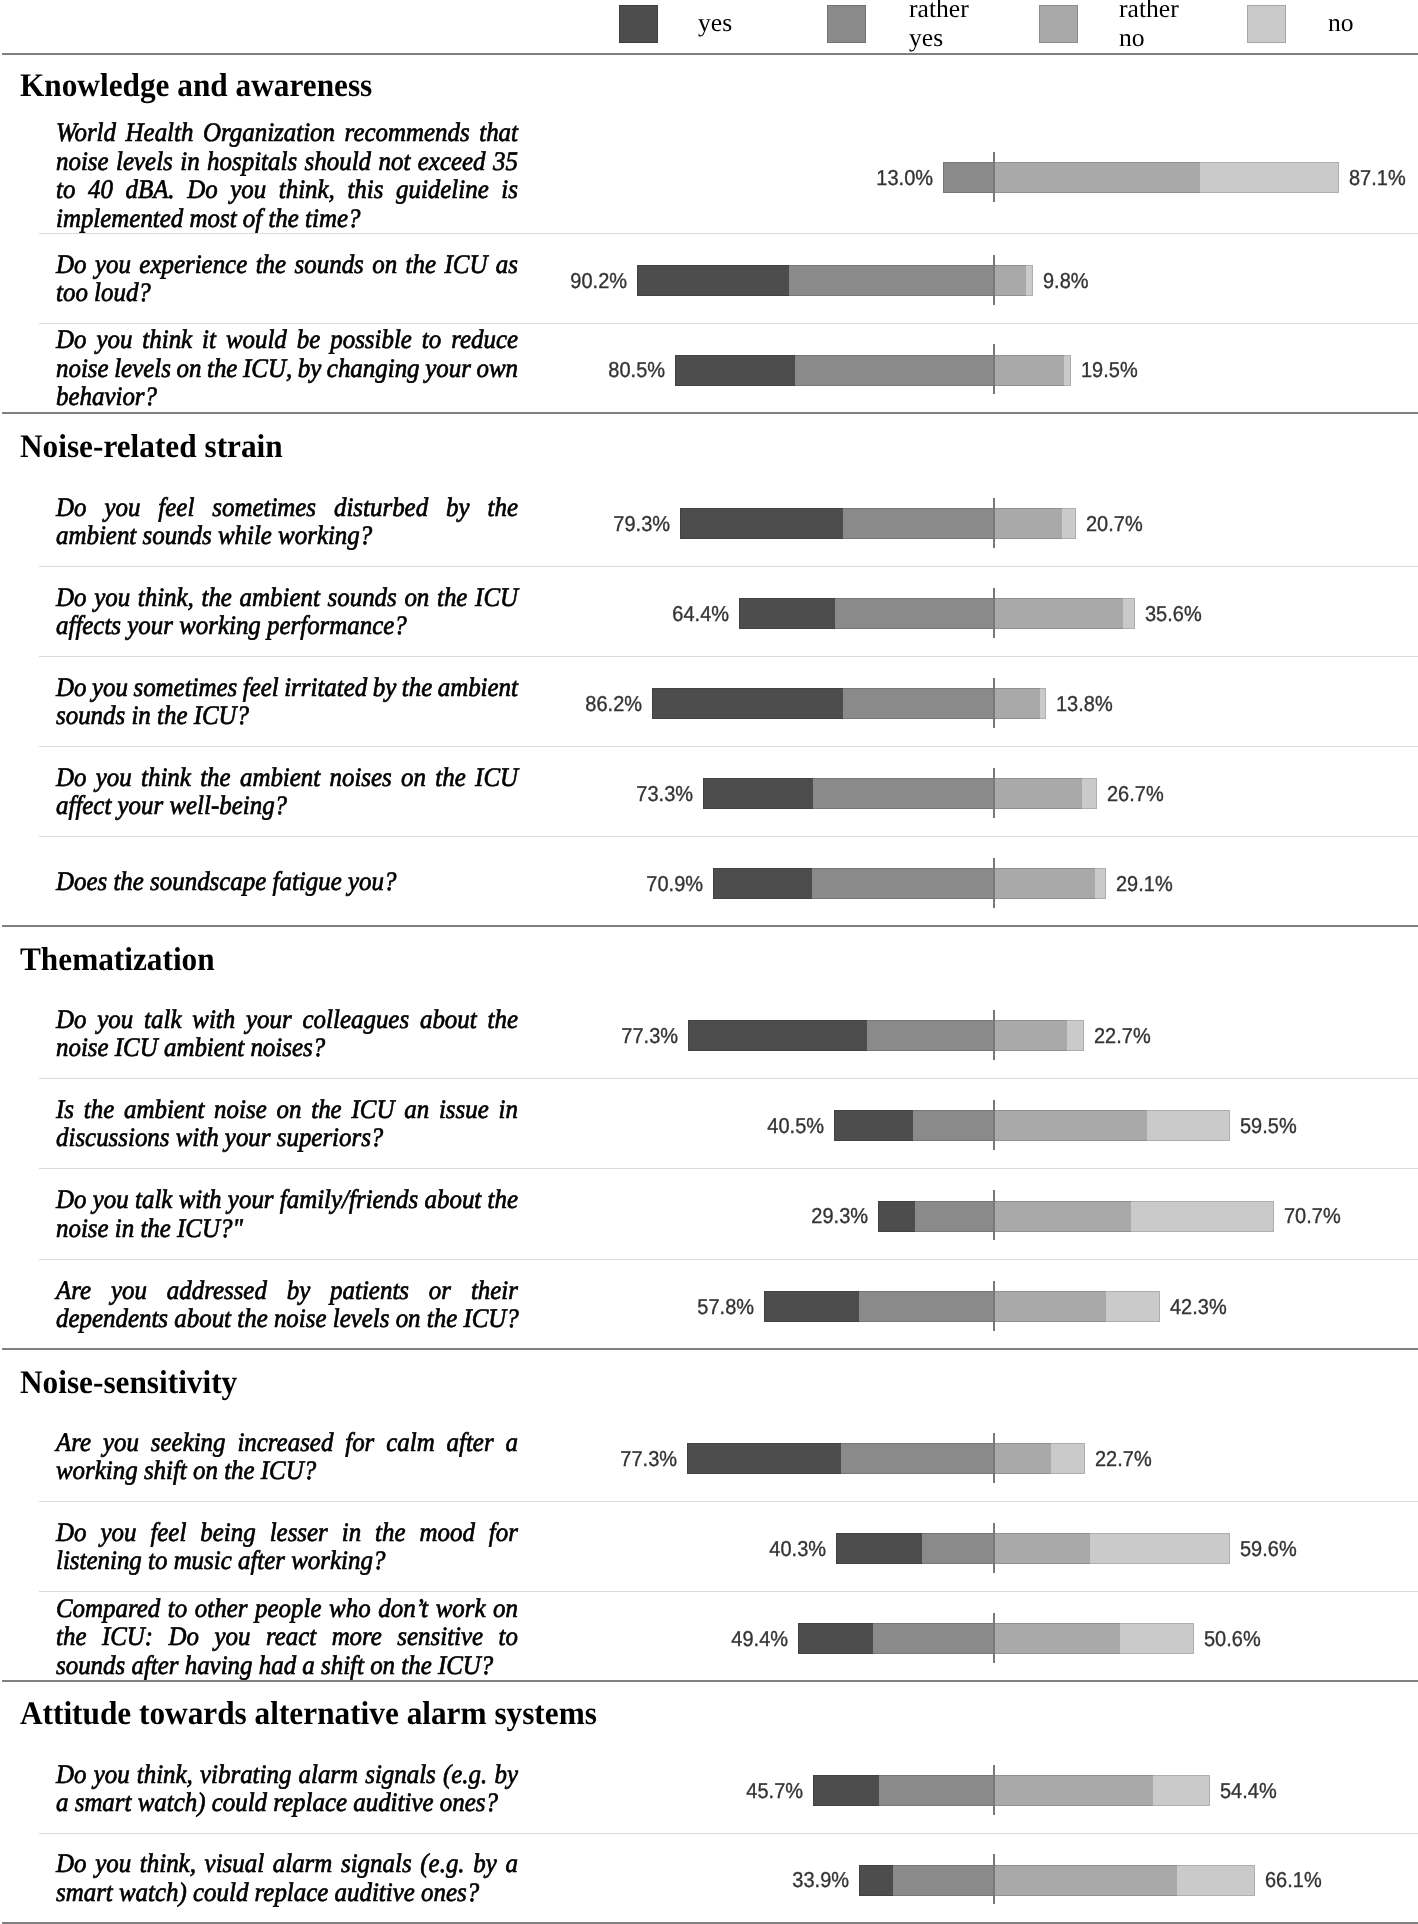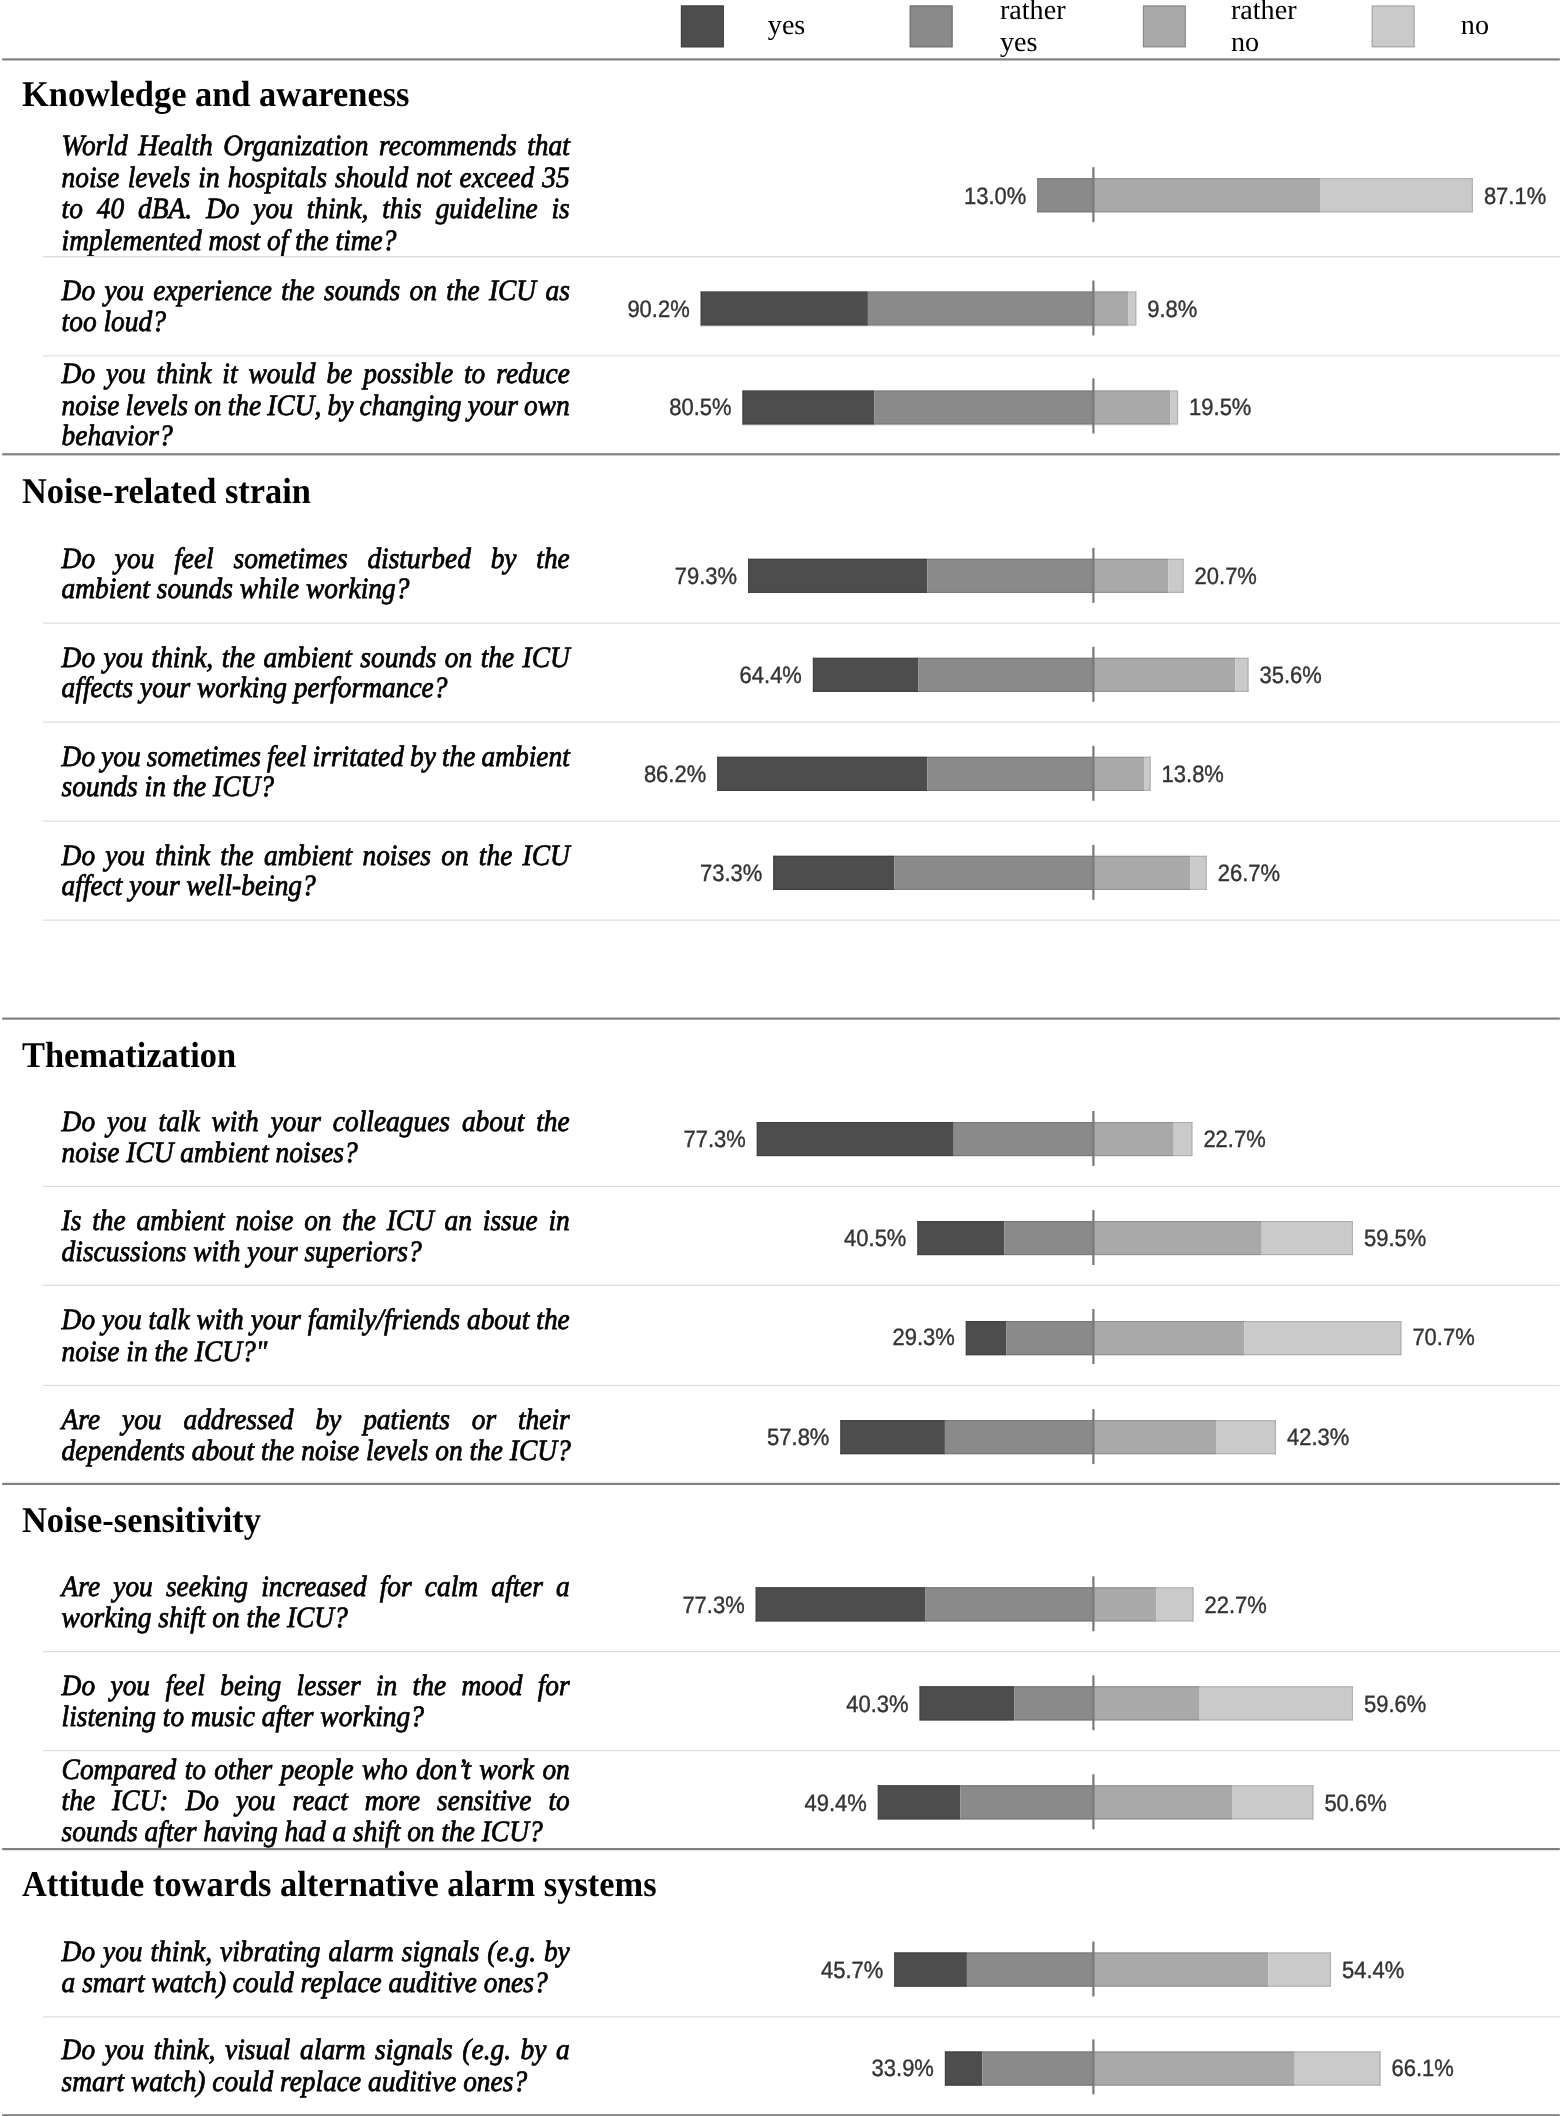--- a/index.html
+++ b/index.html
@@ -175,20 +175,34 @@
         <div class="seg first" style="left: 0px; width: 110.088px; background: rgb(77, 77, 77); border-color: rgb(66, 66, 66);"></div>
         <div class="seg" style="left: 110.088px; width: 180.576px; background: rgb(138, 138, 138); border-color: rgb(119, 119, 119);"></div>
         <div class="seg" style="left: 290.664px; width: 88.308px; background: rgb(169, 169, 169); border-color: rgb(145, 145, 145);"></div>
         <div class="seg last" style="left: 378.972px; width: 14.652px; background: rgb(202, 202, 202); border-color: rgb(174, 174, 174);"></div>
       </div>
       <div class="zeroline" style="left: 993px; top: 21.9px; height: 50px;"></div>
       <div class="plabel l" style="left: 573.336px; width: 120px; top: 36.5px;">73.3%</div>
       <div class="plabel r" style="left: 1106.96px; top: 36.5px;">26.7%</div>
     </div>
     <div class="rule-thin" style="top: 836px;"></div>
+    <div class="qrow" style="top: 836px; height: 90px;">
+      <div class="qtext" style="top: 31.05px;">
+        <span class="qline">Does the soundscape fatigue you?</span>
+      </div>
+      <div class="bar" style="left: 713.236px; top: 32.3px; width: 392.832px;">
+        <div class="seg first" style="left: 0px; width: 98.604px; background: rgb(77, 77, 77); border-color: rgb(66, 66, 66);"></div>
+        <div class="seg" style="left: 98.604px; width: 182.16px; background: rgb(138, 138, 138); border-color: rgb(119, 119, 119);"></div>
+        <div class="seg" style="left: 280.764px; width: 101.376px; background: rgb(169, 169, 169); border-color: rgb(145, 145, 145);"></div>
+        <div class="seg last" style="left: 382.14px; width: 10.692px; background: rgb(202, 202, 202); border-color: rgb(174, 174, 174);"></div>
+      </div>
+      <div class="zeroline" style="left: 993px; top: 21.9px; height: 50px;"></div>
+      <div class="plabel l" style="left: 583.236px; width: 120px; top: 36.5px;">70.9%</div>
+      <div class="plabel r" style="left: 1116.07px; top: 36.5px;">29.1%</div>
+    </div>
     <div class="section-title" style="top: 943.5px;">Thematization</div>
     <div class="qrow" style="top: 988px; height: 90px;">
       <div class="qtext" style="top: 16.8px;">
         <span class="qline just"><w>Do</w><w>you</w><w>talk</w><w>with</w><w>your</w><w>colleagues</w><w>about</w><w>the</w></span>
         <span class="qline">noise ICU ambient noises?</span>
       </div>
       <div class="bar" style="left: 687.892px; top: 32.3px; width: 396px;">
         <div class="seg first" style="left: 0px; width: 178.992px; background: rgb(77, 77, 77); border-color: rgb(66, 66, 66);"></div>
         <div class="seg" style="left: 178.992px; width: 127.116px; background: rgb(138, 138, 138); border-color: rgb(119, 119, 119);"></div>
         <div class="seg" style="left: 306.108px; width: 73.26px; background: rgb(169, 169, 169); border-color: rgb(145, 145, 145);"></div>

